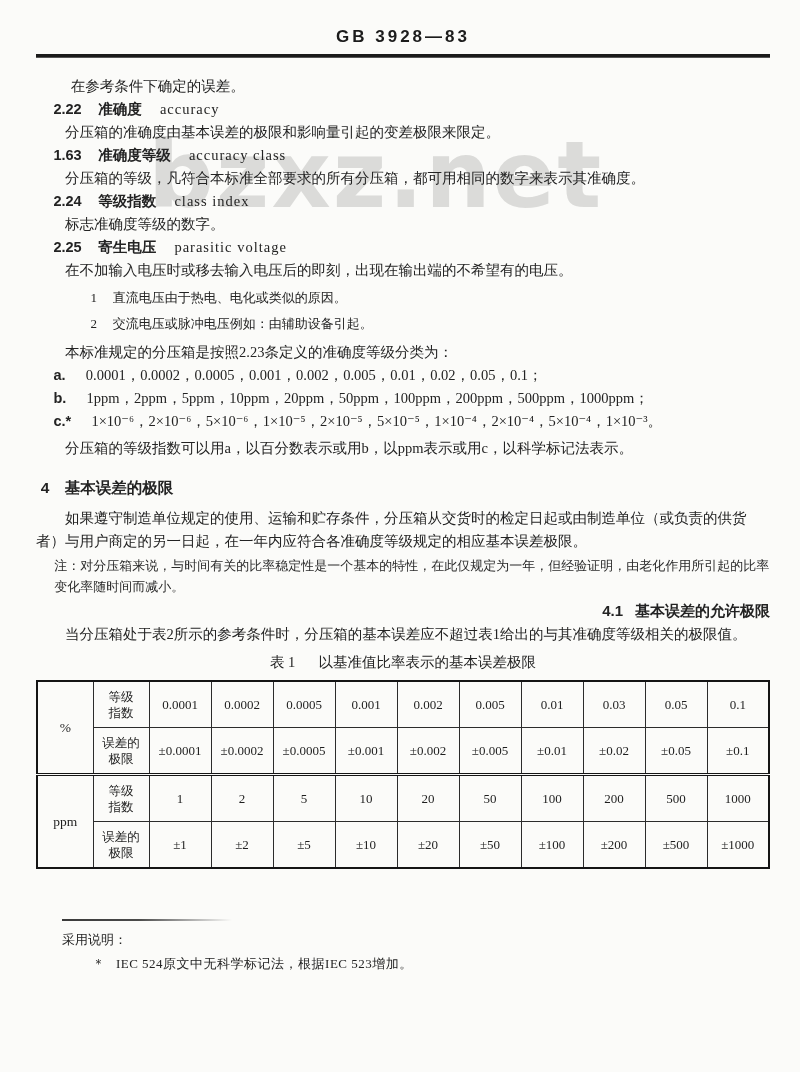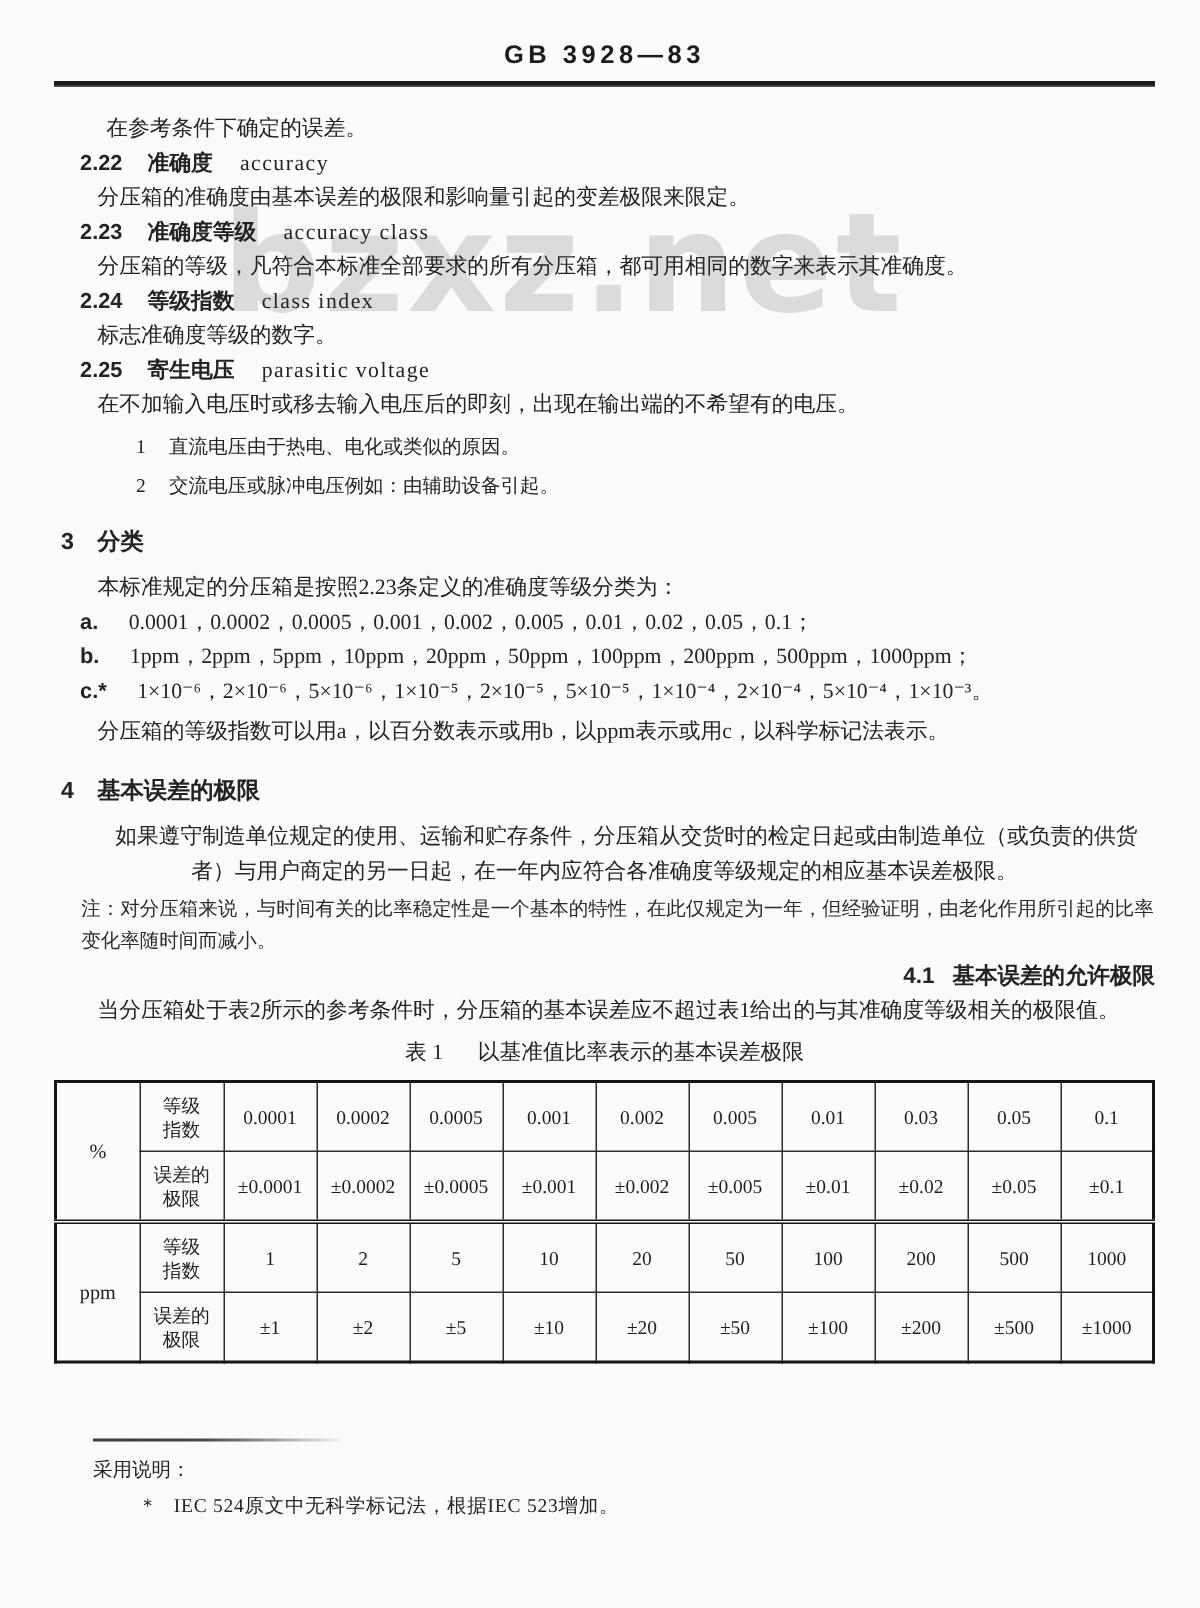--- a/index.html
+++ b/index.html
@@ -106,21 +106,21 @@
     <p class="first-para">在参考条件下确定的误差。</p>
 
     <p class="def-head">
       <span class="num">2.22</span>
       <span class="cn">准确度</span>
       <span class="en">accuracy</span>
     </p>
     <p class="indent">分压箱的准确度由基本误差的极限和影响量引起的变差极限来限定。</p>
 
     <p class="def-head">
-      <span class="num">2.23</span>
+      <span class="num">1.63</span>
       <span class="cn">准确度等级</span>
       <span class="en">accuracy class</span>
     </p>
     <p class="indent">分压箱的等级，凡符合本标准全部要求的所有分压箱，都可用相同的数字来表示其准确度。</p>
 
     <p class="def-head">
       <span class="num">2.24</span>
       <span class="cn">等级指数</span>
       <span class="en">class index</span>
     </p>
@@ -133,41 +133,38 @@
     </p>
     <p class="indent">在不加输入电压时或移去输入电压后的即刻，出现在输出端的不希望有的电压。</p>
 
     <p class="note-item">
       <span class="n">1</span><span>直流电压由于热电、电化或类似的原因。</span>
     </p>
     <p class="note-item">
       <span class="n">2</span><span>交流电压或脉冲电压例如：由辅助设备引起。</span>
     </p>
 
-    <p class="sec-head">
-      <span class="num">3</span><span>分类</span>
-    </p>
     <p class="indent" style="margin-top:7px;">本标准规定的分压箱是按照2.23条定义的准确度等级分类为：</p>
 
     <p class="list-item">
       <span class="lab">a.</span><span>0.0001，0.0002，0.0005，0.001，0.002，0.005，0.01，0.02，0.05，0.1；</span>
     </p>
     <p class="list-item">
       <span class="lab">b.</span><span>1ppm，2ppm，5ppm，10ppm，20ppm，50ppm，100ppm，200ppm，500ppm，1000ppm；</span>
     </p>
     <p class="list-item wrap">
       <span class="lab">c.*</span><span>1×10⁻⁶，2×10⁻⁶，5×10⁻⁶，1×10⁻⁵，2×10⁻⁵，5×10⁻⁵，1×10⁻⁴，2×10⁻⁴，5×10⁻⁴，1×10⁻³。</span>
     </p>
 
     <p class="indent" style="margin-top:4px;">分压箱的等级指数可以用a，以百分数表示或用b，以ppm表示或用c，以科学标记法表示。</p>
 
     <p class="sec-head">
       <span class="num">4</span><span>基本误差的极限</span>
     </p>
-    <p class="indent" style="margin-top:7px;text-align:center;">如果遵守制造单位规定的使用、运输和贮存条件，分压箱从交货时的检定日起或由制造单位（或负责的供货者）与用户商定的另一日起，在一年内应符合各准确度等级规定的相应基本误差极限。</p>
+    <p class="indent" style="margin-top:7px;">如果遵守制造单位规定的使用、运输和贮存条件，分压箱从交货时的检定日起或由制造单位（或负责的供货者）与用户商定的另一日起，在一年内应符合各准确度等级规定的相应基本误差极限。</p>
     <p class="note" style="margin-top:2px;">注：对分压箱来说，与时间有关的比率稳定性是一个基本的特性，在此仅规定为一年，但经验证明，由老化作用所引起的比率变化率随时间而减小。</p>
 
     <p class="sub-head">
       <span class="num">4.1</span><span>基本误差的允许极限</span>
     </p>
     <p class="indent">当分压箱处于表2所示的参考条件时，分压箱的基本误差应不超过表1给出的与其准确度等级相关的极限值。</p>
 
     <p class="tbl-caption">
       <span class="t-lab">表 1</span><span>以基准值比率表示的基本误差极限</span>
     </p>

